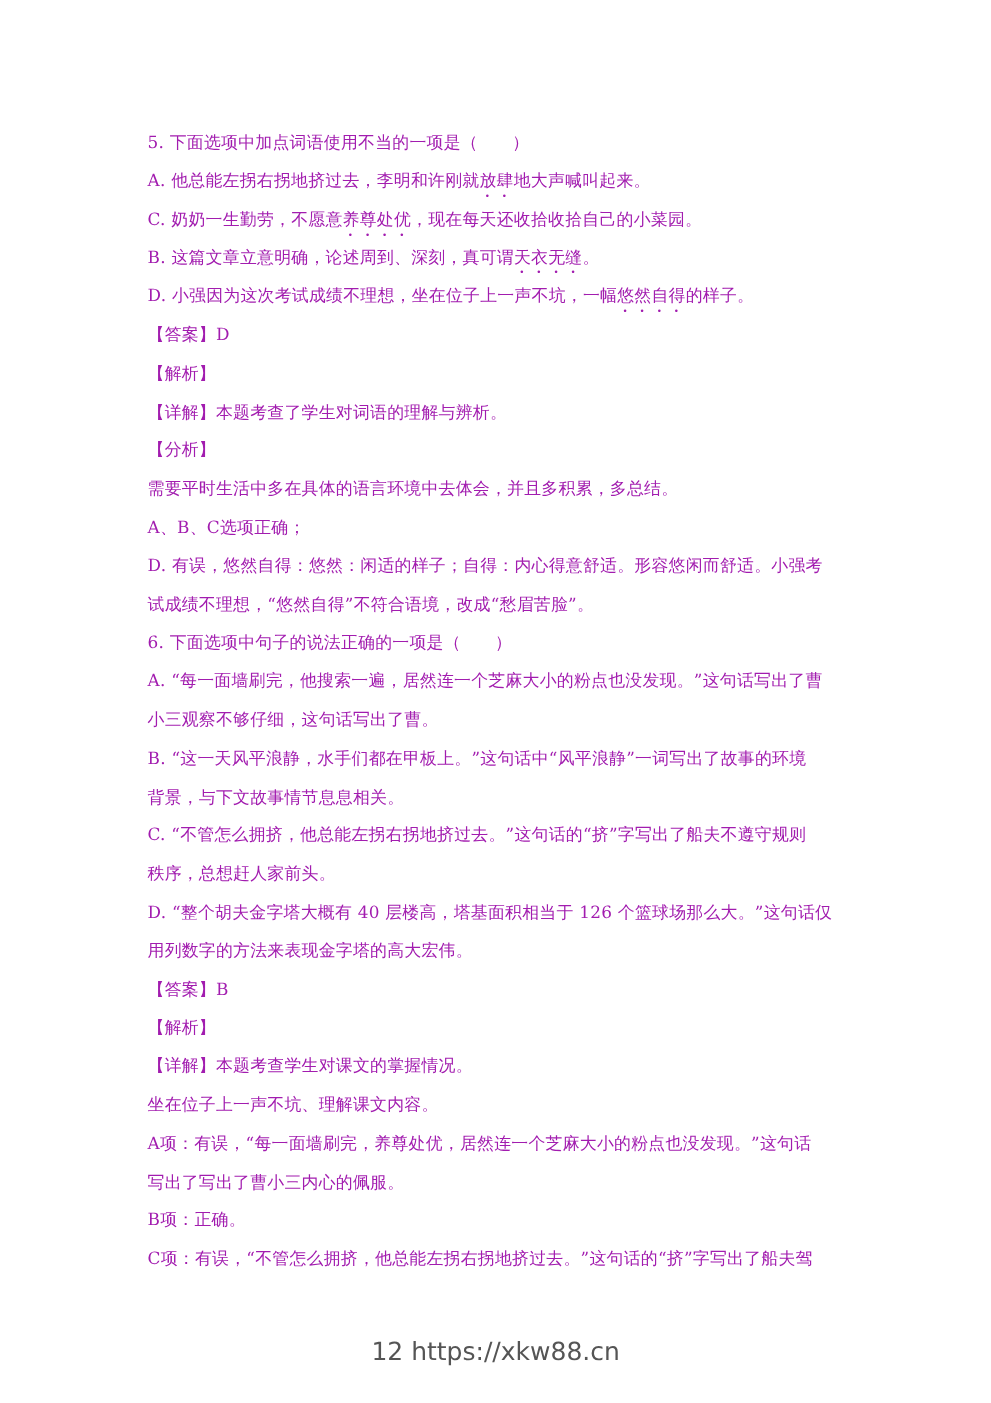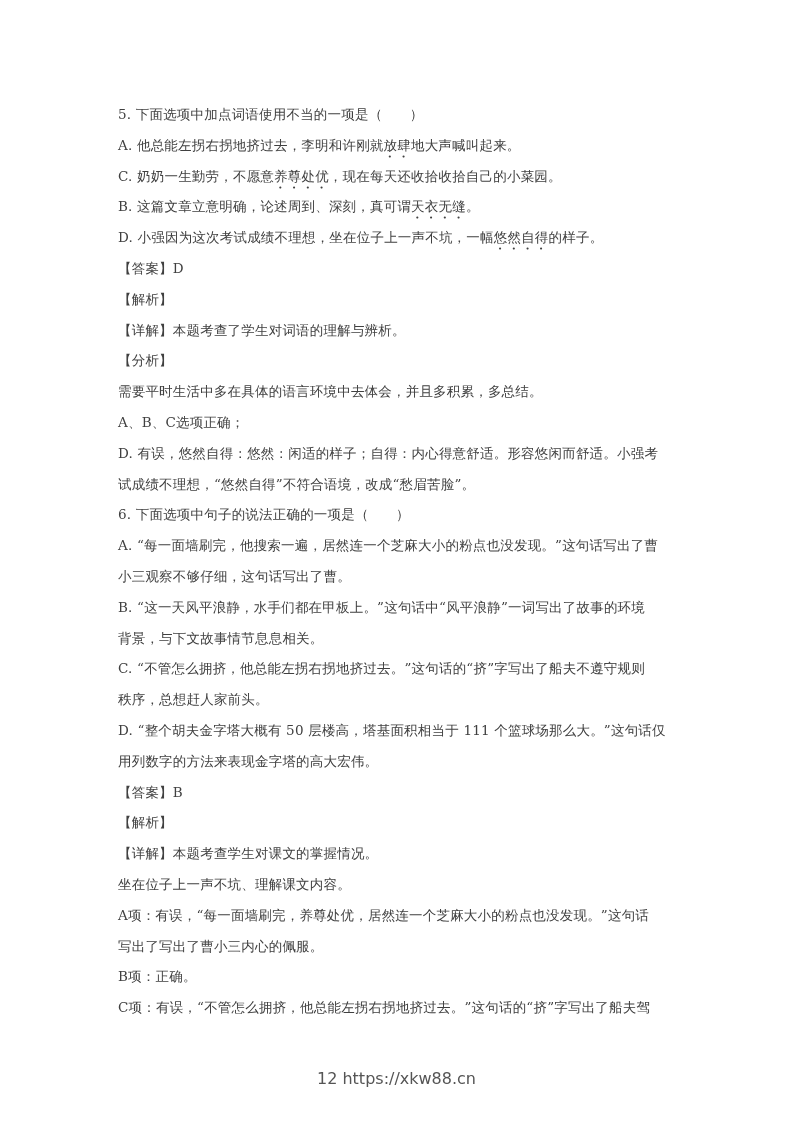--- a/index.html
+++ b/index.html
@@ -1,30 +1,30 @@
 <!DOCTYPE html>
 <html><head>
   <meta charset="utf-8">
   <style>
     html, body { margin: 0; padding: 0; background: #ffffff; }
     body { width: 793px; height: 1122px; position: relative; overflow: hidden; }
     .page {
       position: absolute; left: 118px; top: 103px; width: 565px;
       font-family: "DejaVu Serif", "Liberation Serif", serif;
-      font-size: 13.5px; color: #404040; letter-spacing: 0.2px;
+      font-size: 13.5px; color: #a21caf; letter-spacing: 0.2px;
     }
     .line { height: 30.8px; line-height: 22px; white-space: nowrap; }
     .dot {
       text-emphasis: filled dot; -webkit-text-emphasis: filled dot;
       text-emphasis-position: under right; -webkit-text-emphasis-position: under;
     }
     .footer {
       position: absolute; top: 1069px; left: 0; width: 793px; text-align: center;
       font-family: "DejaVu Sans", "Liberation Sans", sans-serif;
-      font-size: 16px; color: #555555;
+      font-size: 20px; color: #555555;
     }
   </style>
 </head>
 <body>
 
 <div class="page">
   <div class="line">5. 下面选项中加点词语使用不当的一项是（　　）</div>
   <div class="line"><span>A. 他总能左拐右拐地挤过去，李明和许刚就</span><span class="dot">放肆</span><span>地大声喊叫起来。</span></div>
   <div class="line"><span>C. 奶奶一生勤劳，不愿意</span><span class="dot">养尊处优</span><span>，现在每天还收拾收拾自己的小菜园。</span></div>
   <div class="line"><span>B. 这篇文章立意明确，论述周到、深刻，真可谓</span><span class="dot">天衣无缝</span><span>。</span></div>
@@ -38,21 +38,21 @@
   <div class="line">D. 有误，悠然自得：悠然：闲适的样子；自得：内心得意舒适。形容悠闲而舒适。小强考</div>
   <div class="line">试成绩不理想，“悠然自得”不符合语境，改成“愁眉苦脸”。</div>
 
   <div class="line">6. 下面选项中句子的说法正确的一项是（　　）</div>
   <div class="line">A. “每一面墙刷完，他搜索一遍，居然连一个芝麻大小的粉点也没发现。”这句话写出了曹</div>
   <div class="line">小三观察不够仔细，这句话写出了曹。</div>
   <div class="line">B. “这一天风平浪静，水手们都在甲板上。”这句话中“风平浪静”一词写出了故事的环境</div>
   <div class="line">背景，与下文故事情节息息相关。</div>
   <div class="line">C. “不管怎么拥挤，他总能左拐右拐地挤过去。”这句话的“挤”字写出了船夫不遵守规则</div>
   <div class="line">秩序，总想赶人家前头。</div>
-  <div class="line">D. “整个胡夫金字塔大概有 50 层楼高，塔基面积相当于 111 个篮球场那么大。”这句话仅</div>
+  <div class="line">D. “整个胡夫金字塔大概有 40 层楼高，塔基面积相当于 126 个篮球场那么大。”这句话仅</div>
   <div class="line">用列数字的方法来表现金字塔的高大宏伟。</div>
   <div class="line">【答案】B</div>
   <div class="line">【解析】</div>
   <div class="line">【详解】本题考查学生对课文的掌握情况。</div>
   <div class="line">坐在位子上一声不坑、理解课文内容。</div>
   <div class="line">A项：有误，“每一面墙刷完，养尊处优，居然连一个芝麻大小的粉点也没发现。”这句话</div>
   <div class="line">写出了写出了曹小三内心的佩服。</div>
   <div class="line">B项：正确。</div>
   <div class="line">C项：有误，“不管怎么拥挤，他总能左拐右拐地挤过去。”这句话的“挤”字写出了船夫驾</div>
 </div>

